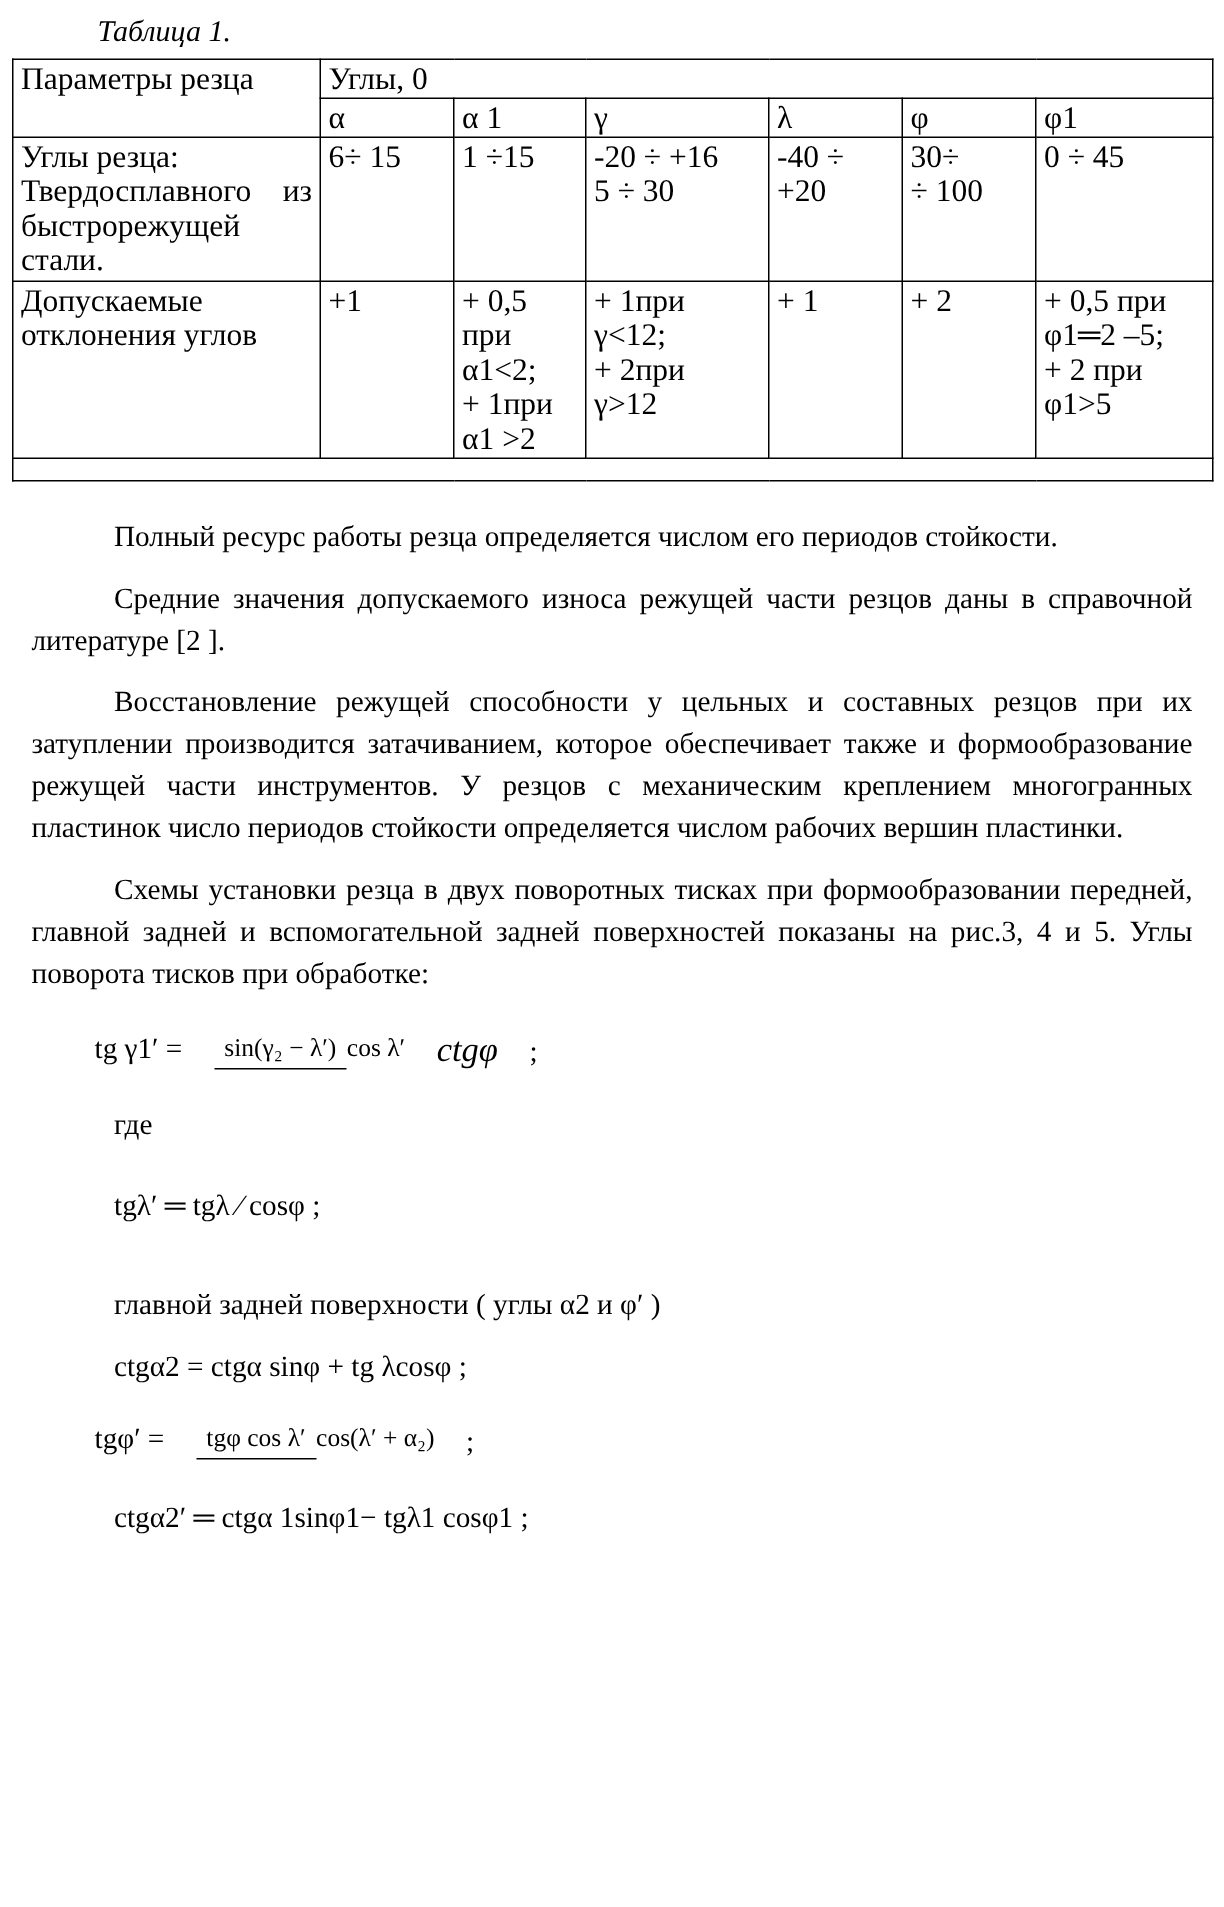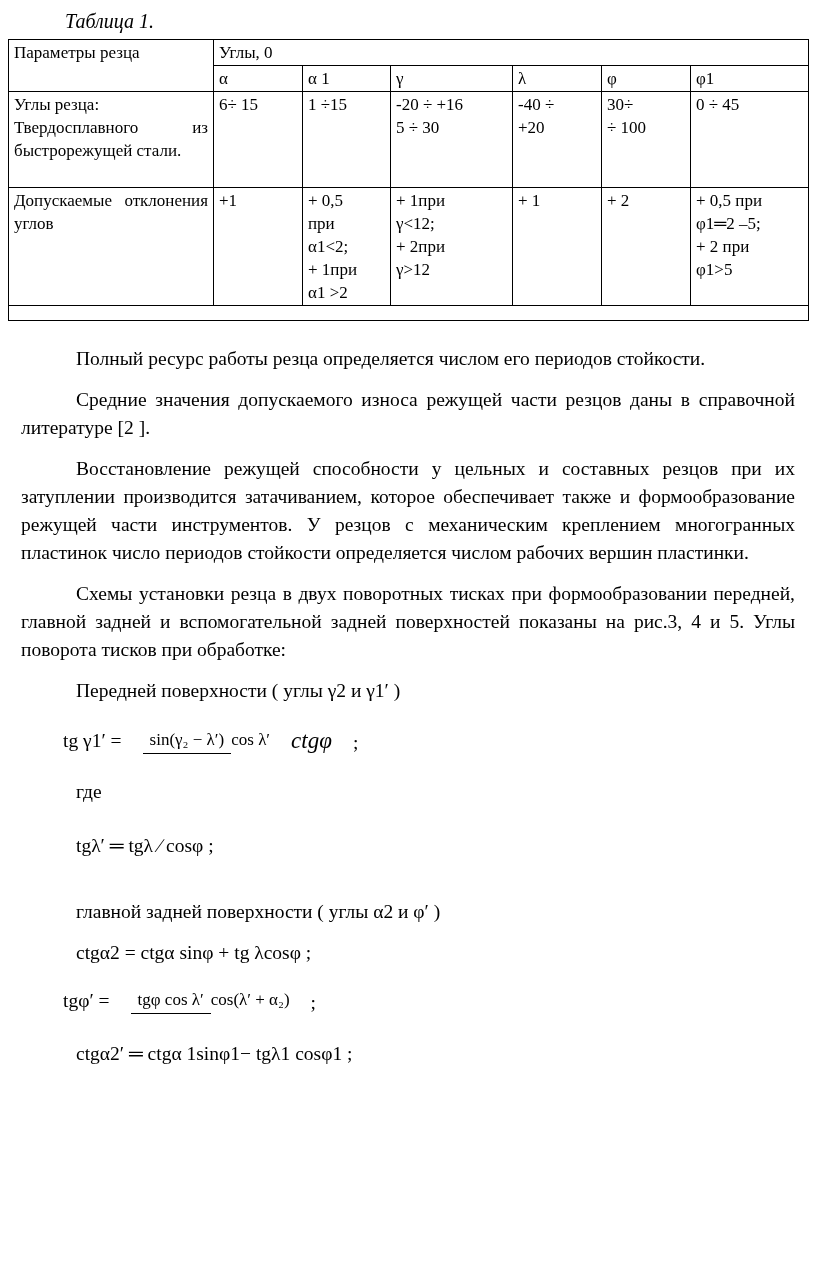--- a/index.html
+++ b/index.html
@@ -15,21 +15,21 @@
   .doc-title {
     margin: 0 0 5px 57px;
     font-size: 20px;
     line-height: 26px;
     font-style: italic;
   }
   table.doc-table {
     border-collapse: collapse;
     table-layout: fixed;
     width: 800px;
-    font-size: 17px;
+    font-size: 21px;
   }
   table.doc-table td {
     border: 1px solid #000;
     vertical-align: top;
     padding: 1px 5px 1px 5px;
     line-height: 23px;
     white-space: pre-line;
   }
   tr.hdr1 td { height: 24px; }
   tr.hdr2 td { height: 26px; }
@@ -149,21 +149,20 @@
     <tr class="empty-row">
       <td colspan="7"></td>
     </tr>
   </tbody>
     </table>
 
   <p id="p1" class="para">Полный ресурс работы резца определяется числом его периодов стойкости.</p>
   <p id="p2" class="para">Средние значения допускаемого износа режущей части резцов даны в справочной литературе [2 ].</p>
   <p id="p3" class="para">Восстановление режущей способности у цельных и составных резцов при их затуплении производится затачиванием, которое обеспечивает также и формообразование режущей части инструментов. У резцов с механическим креплением многогранных пластинок число периодов стойкости определяется числом рабочих вершин пластинки.</p>
   <p id="p4" class="para">Схемы установки резца в двух поворотных тисках при формообразовании передней, главной задней и вспомогательной задней поверхностей показаны на рис.3, 4 и 5. Углы поворота тисков при обработке:</p>
-  <p id="p5" class="ind">Передней поверхности ( углы γ2 и γ1′ )</p>
 
 
   <div id="f2" class="frac-row">
     <span>tg γ1′ =</span>
     <span class="frac">
       <span class="num">sin(γ₂ − λ′)</span>
       <span class="den">cos λ′</span>
     </span>
     <span class="math-i">ctgφ</span>
     <span class="frac-end">;</span>

